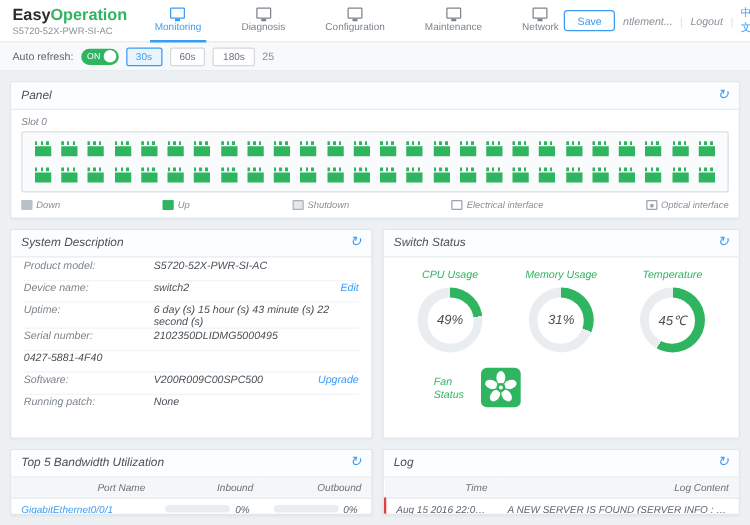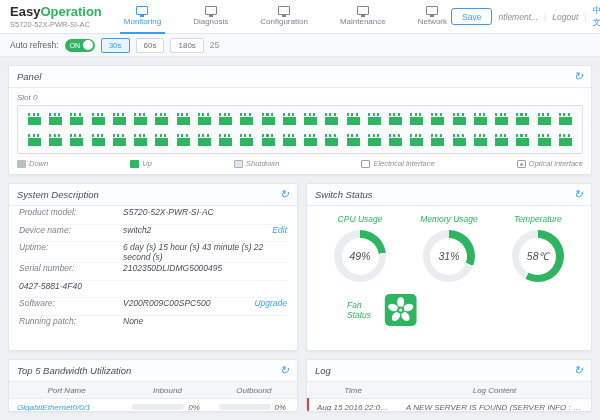--- a/index.html
+++ b/index.html
@@ -100,21 +100,21 @@
     display:flex; align-items:center; justify-content:center; font-size:10.5px; color:#4a5056; }
   .fan-block { margin:7px 0 0 30px; display:flex; flex-direction:row; align-items:center;
     gap:4px; width:70px; }
   .fan-label { font-size:8.5px; color:#2fb45f; }
 
   
   .row-bottom { flex:1; min-height:0; }
   .bw-card { width:290px; flex:none; }
   .log-card { flex:1; }
   table { width:100%; border-collapse:collapse; font-size:8px; table-layout:fixed; }
-  th { background:#f4f6f8; color:#6a7077; text-align:center; font-weight:normal;
+  th { background:#f4f6f8; color:#6a7077; text-align:right; font-weight:normal;
     padding:3.5px 8px; border-bottom:1px solid #e8ebee; }
   td { padding:3.5px 8px; color:#5d646b; border-bottom:1px solid #f2f4f6;
     overflow:hidden; text-overflow:ellipsis; white-space:nowrap; }
   .port-link { color:#3a9cf5; cursor:pointer; }
   .bar-cell { display:flex; align-items:center; gap:4px; }
   .bar { width:52px; height:6px; background:#e9edf0; border-radius:3px; overflow:hidden; }
   .bar-fill { height:100%; background:#2fb45f; width:0; }
   .log-time { border-left:2px solid #e2413f; }
 </style>
 </head>
@@ -319,21 +319,21 @@
           </div>
           <div class="gauge">
             <span class="gauge-label">Memory Usage</span>
             <span class="gauge-ring" style="background: conic-gradient(rgb(47, 180, 95) 31%, rgb(233, 237, 240) 0deg);">
               <span class="gauge-inner">31%</span>
             </span>
           </div>
           <div class="gauge">
             <span class="gauge-label">Temperature</span>
             <span class="gauge-ring" style="background: conic-gradient(rgb(47, 180, 95) 58%, rgb(233, 237, 240) 0deg);">
-              <span class="gauge-inner">58℃</span>
+              <span class="gauge-inner">45℃</span>
             </span>
           </div>
         </div>
         <div class="fan-block">
           <span class="fan-label">Fan Status</span>
           <svg width="42" height="42" viewBox="0 0 42 42">
             <rect x="1" y="1" width="40" height="40" rx="6" fill="#2fb45f"></rect>
             <g fill="#ffffff">
               <ellipse cx="21" cy="11" rx="4.5" ry="6.5"></ellipse>
               <ellipse cx="21" cy="11" rx="4.5" ry="6.5" transform="rotate(72 21 21)"></ellipse>

